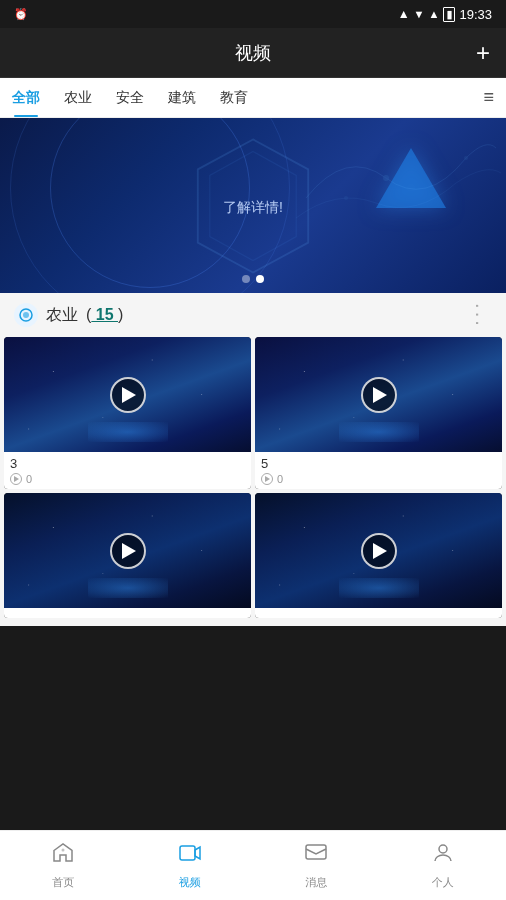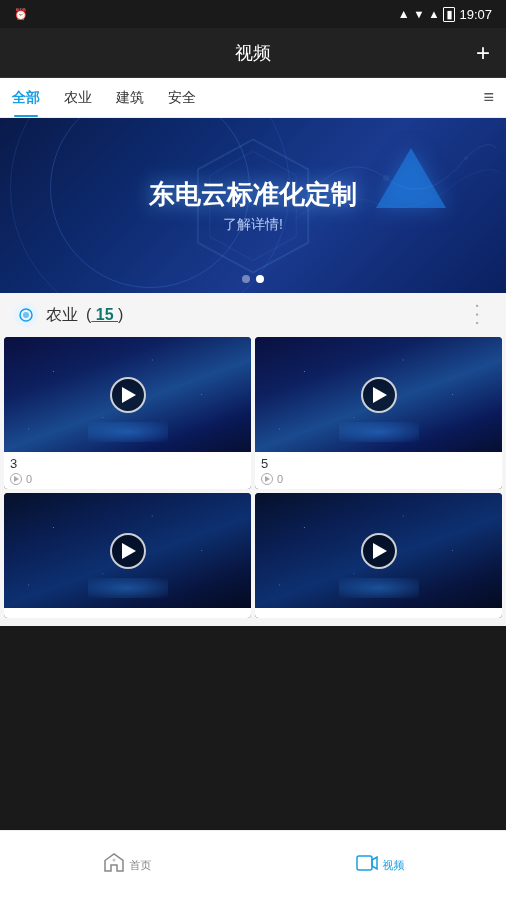--- a/index.html
+++ b/index.html
@@ -327,21 +327,21 @@
       left: 0; right: 0;
       height: 70px;
       background: white;
       border-top: 1px solid #eee;
       display: flex;
       align-items: center;
     }
     .nav-item {
       flex: 1;
       display: flex;
-      flex-direction: row;
+      flex-direction: column;
       align-items: center;
       justify-content: center;
       gap: 4px;
       cursor: pointer;
       height: 100%;
     }
     .nav-icon {
       font-size: 22px;
       color: #888;
     }
@@ -367,41 +367,44 @@
 <div class="status-bar">
   <div style="display:flex;align-items:center;gap:3px;">
 
     <span style="color:white;font-size:11px;">⏰</span>
   </div>
   <div class="status-icons">
     <span style="color:white;font-size:12px;">▲</span>
     <span style="color:white;font-size:11px;">▼</span>
     <span style="color:white;font-size:11px;">▲</span>
     <span style="color:white;font-size:11px;border:1px solid white;padding:0 2px;border-radius:1px;">▮</span>
-    <span class="time">19:07</span>
+    <span class="time">19:33</span>
   </div>
 </div>
 
 <div class="header">
   <span class="header-title">视频</span>
   <span class="header-add-btn">+</span>
 </div>
 
 <div class="category-tabs">
   <div class="tab-item active">
     <span>全部</span>
   </div>
   <div class="tab-item">
     <span>农业</span>
   </div>
   <div class="tab-item">
+    <span>安全</span>
+  </div>
+  <div class="tab-item">
     <span>建筑</span>
   </div>
   <div class="tab-item">
-    <span>安全</span>
+    <span>教育</span>
   </div>
   <div class="tab-list-icon">≡</div>
 </div>
 
 <div class="main-content">
 
   <div class="banner">
     <div class="banner-bg-circle banner-circle1"></div>
     <div class="banner-bg-circle banner-circle2"></div>
 
@@ -413,21 +416,20 @@
     <div class="banner-triangle"></div>
 
     <svg style="position:absolute;top:0;right:0;width:220px;height:175px;opacity:0.15" viewBox="0 0 220 175">
       <path d="M20,80 Q60,30 100,60 Q140,90 180,40 Q200,20 210,30" stroke="rgba(100,180,255,0.8)" stroke-width="1" fill="none"></path>
       <path d="M10,100 Q50,70 90,85 Q130,100 170,65 Q200,45 215,55" stroke="rgba(100,180,255,0.6)" stroke-width="0.8" fill="none"></path>
       <circle cx="100" cy="60" r="3" fill="rgba(100,200,255,0.6)"></circle>
       <circle cx="180" cy="40" r="2" fill="rgba(100,200,255,0.5)"></circle>
       <circle cx="60" cy="80" r="2" fill="rgba(100,200,255,0.4)"></circle>
     </svg>
     <div class="banner-content">
-      <div class="banner-title">东电云标准化定制</div>
       <div class="banner-subtitle">了解详情!</div>
     </div>
     <div class="banner-dots">
       <div class="dot"></div>
       <div class="dot active"></div>
     </div>
   </div>
 
   <div class="section-header">
     <div class="section-title-wrap">
@@ -518,13 +520,31 @@
   </div>
   <div class="nav-item active">
     <div class="nav-icon">
       <svg width="24" height="24" viewBox="0 0 24 24" fill="none">
         <rect x="2" y="5" width="15" height="14" rx="2" stroke="#1a9ee2" stroke-width="1.5" fill="none"></rect>
         <path d="M17 9L22 6V18L17 15V9Z" stroke="#1a9ee2" stroke-width="1.5" fill="none"></path>
       </svg>
     </div>
     <span class="nav-label">视频</span>
   </div>
+  <div class="nav-item">
+    <div class="nav-icon">
+      <svg width="24" height="24" viewBox="0 0 24 24" fill="none">
+        <rect x="2" y="4" width="20" height="14" rx="2" stroke="#888" stroke-width="1.5" fill="none"></rect>
+        <path d="M2 8L12 13L22 8" stroke="#888" stroke-width="1.5"></path>
+      </svg>
+    </div>
+    <span class="nav-label">消息</span>
+  </div>
+  <div class="nav-item">
+    <div class="nav-icon">
+      <svg width="24" height="24" viewBox="0 0 24 24" fill="none">
+        <circle cx="12" cy="8" r="4" stroke="#888" stroke-width="1.5" fill="none"></circle>
+        <path d="M4 20C4 16.686 7.582 14 12 14C16.418 14 20 16.686 20 20" stroke="#888" stroke-width="1.5" fill="none"></path>
+      </svg>
+    </div>
+    <span class="nav-label">个人</span>
+  </div>
 </div>
 
 </body></html>

